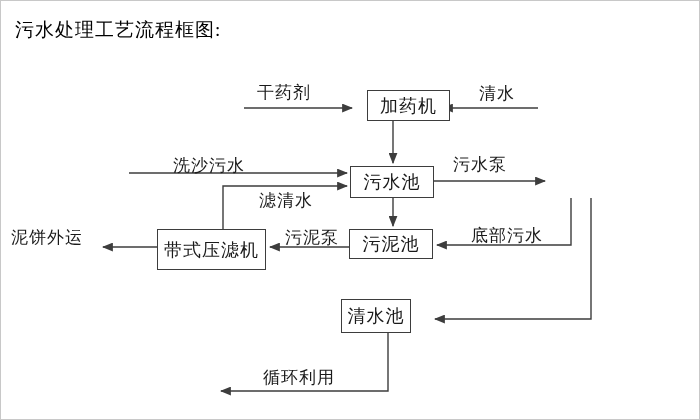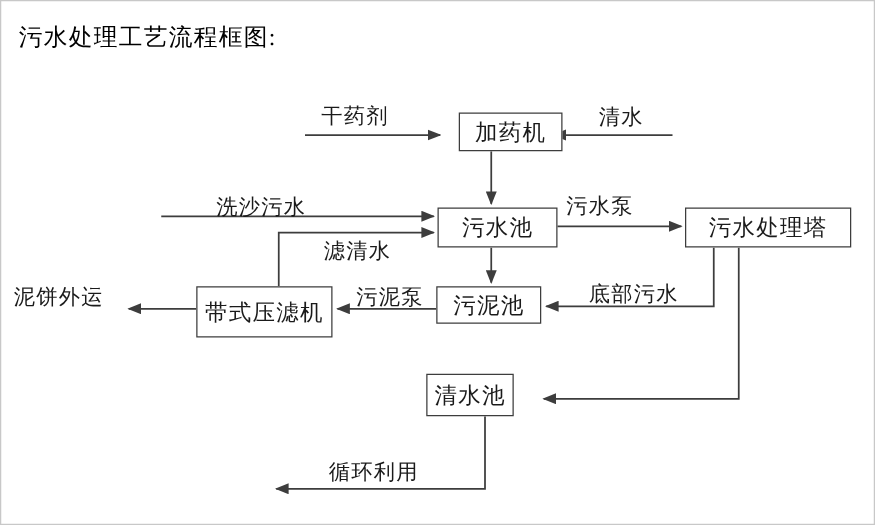--- a/index.html
+++ b/index.html
@@ -21,21 +21,21 @@
   .wires{position:absolute;left:0;top:0;width:700px;height:420px;}
   .node{
     position:absolute;
     border:1.5px solid #3d3d3d;
     background:#ffffff;
     display:flex;align-items:center;justify-content:center;
     font-size:18px;letter-spacing:1px;white-space:nowrap;
     box-sizing:border-box;
   }
   #node-dosing-machine   {left:355px;top:89px; width:83px; height:31px;margin-left:11px;}
-  #node-sewage-pool      {left:349px;top:165px;width:96px; height:32px;}
+  #node-sewage-pool      {left:349px;top:165px;width:84px; height:32px;}
   #node-treatment-tower  {left:547px;top:165px;width:133px;height:32px;}
   #node-sludge-pool      {left:348px;top:228px;width:84px; height:30px;}
   #node-belt-filter-press{left:156px;top:228px;width:109px;height:41px;}
   #node-clean-water-pool {left:340px;top:298px;width:70px; height:34px;}
   .flow-label{
     position:absolute;font-size:17px;letter-spacing:1px;
     white-space:nowrap;color:#1a1a1a;
   }
   #label-dry-agent       {left:256px;top:80px;}
   #label-clean-water     {left:478px;top:81px;}
@@ -69,21 +69,20 @@
     <path d="M392,197 V225" marker-end="url(#arw)"></path>
     <path d="M570,197 V244 H436" marker-end="url(#arw)"></path>
     <path d="M590,197 V318 H434" marker-end="url(#arw)"></path>
     <path d="M348,246 H269" marker-end="url(#arw)"></path>
     <path d="M156,246 H102" marker-end="url(#arw)"></path>
     <path d="M387,332 V390 H220" marker-end="url(#arw)"></path>
   </svg>
 
   <div class="node" id="node-dosing-machine">加药机</div>
   <div class="node" id="node-sewage-pool">污水池</div>
-  <div class="node" id="node-treatment-tower">污水处理塔</div>
   <div class="node" id="node-sludge-pool">污泥池</div>
   <div class="node" id="node-belt-filter-press">带式压滤机</div>
   <div class="node" id="node-clean-water-pool">清水池</div>
 
   <div class="flow-label" id="label-dry-agent">干药剂</div>
   <div class="flow-label" id="label-clean-water">清水</div>
   <div class="flow-label" id="label-sand-wash-sewage">洗沙污水</div>
   <div class="flow-label" id="label-sewage-pump">污水泵</div>
   <div class="flow-label" id="label-filtered-water">滤清水</div>
   <div class="flow-label" id="label-sludge-pump">污泥泵</div>

